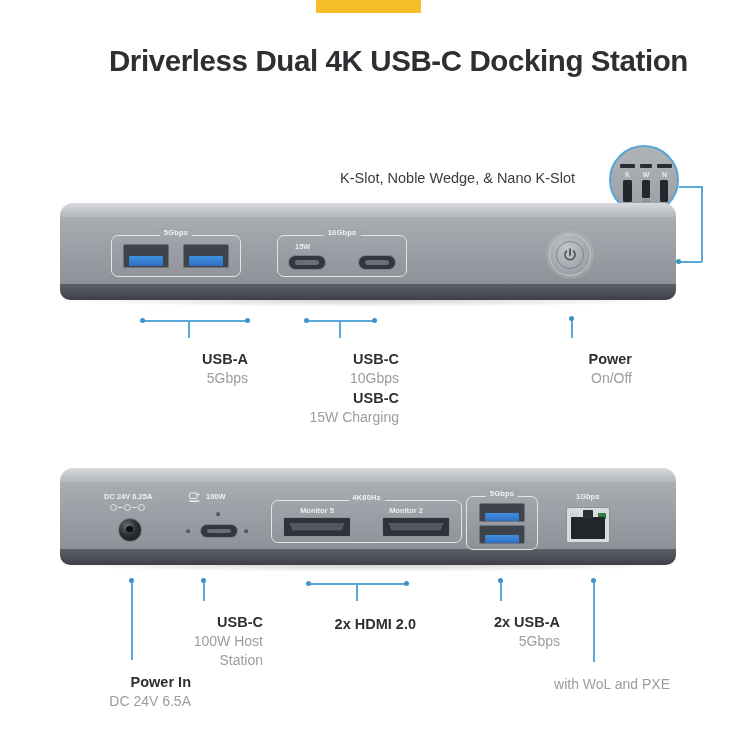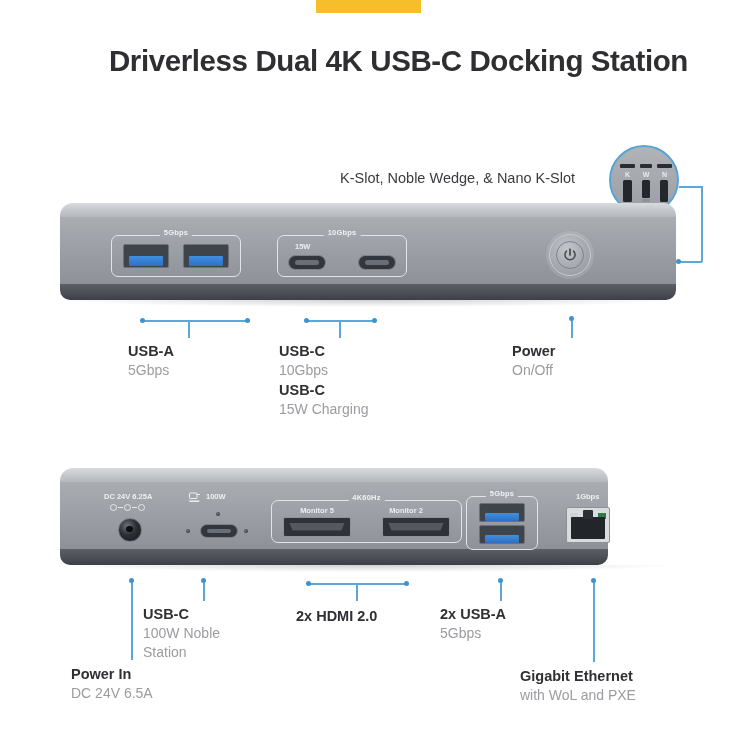--- a/index.html
+++ b/index.html
@@ -23,21 +23,21 @@
   .title {
     position: absolute; top: 44px; left: 0; width: 660px;
     text-align: right;
     font-size: 29.5px; font-weight: bold; letter-spacing: -0.4px;
     color: #2e2e33;
     white-space: nowrap;
     margin-left: 28px;
   }
 
   
-  .callout { position: absolute; text-align: left; white-space: nowrap; }
+  .callout { position: absolute; text-align: right; white-space: nowrap; margin-top: 8px; }
   .callout .c-main {
     font-size: 14.5px; font-weight: bold; color: #2f2f34;
     line-height: 19px; display: block;
   }
   .callout .c-sub {
     font-size: 14px; color: #9b9ba2; line-height: 19px; display: block;
   }
 
   
   .lead { position: absolute; background: #5BA8D8; }
@@ -303,21 +303,21 @@
   <div class="callout" style="left:279px; top:381px; width:120px;">
     <span class="c-main">USB-C</span>
     <span class="c-sub">15W Charging</span>
   </div>
 
   <div class="callout" style="left:512px; top:342px; width:120px;">
     <span class="c-main">Power</span>
     <span class="c-sub">On/Off</span>
   </div>
 
-  <div class="device" style="left:60px; top:468px; width:548px; height:97px;">
+  <div class="device" style="left:60px; top:468px; width:616px; height:97px;">
     <div class="dev-top"></div>
     <div class="dev-face" style="top:14px; bottom:16px;"></div>
     <div class="dev-base" style="height:16px;"></div>
 
     <div class="dc-text" style="left:44px; top:24px;">DC 24V 6.25A</div>
     <div class="polarity" style="left:50px; top:36px;">
       <div class="pol-c"></div>
       <div class="pol-line"></div>
       <div class="pol-c"></div>
       <div class="pol-line"></div>
@@ -381,31 +381,30 @@
   <div class="lead lead-v" style="left:593px; top:580px; height:82px;"></div>
   <div class="lead-dot" style="left:591px; top:578px;"></div>
 
   <div class="callout" style="left:71px; top:665px; width:120px;">
     <span class="c-main">Power In</span>
     <span class="c-sub">DC 24V 6.5A</span>
   </div>
 
   <div class="callout" style="left:143px; top:605px; width:120px;">
     <span class="c-main">USB-C</span>
-    <span class="c-sub">100W Noble</span>
+    <span class="c-sub">100W Host</span>
     <span class="c-sub">Station</span>
   </div>
 
   <div class="callout" style="left:296px; top:607px; width:120px;">
     <span class="c-main">2x HDMI 2.0</span>
   </div>
 
   <div class="callout" style="left:440px; top:605px; width:120px;">
     <span class="c-main">2x USB-A</span>
     <span class="c-sub">5Gbps</span>
   </div>
 
   <div class="callout" style="left:520px; top:667px; width:150px;">
-    <span class="c-main">Gigabit Ethernet</span>
     <span class="c-sub">with WoL and PXE</span>
   </div>
 
 </div>
 
 </body></html>

